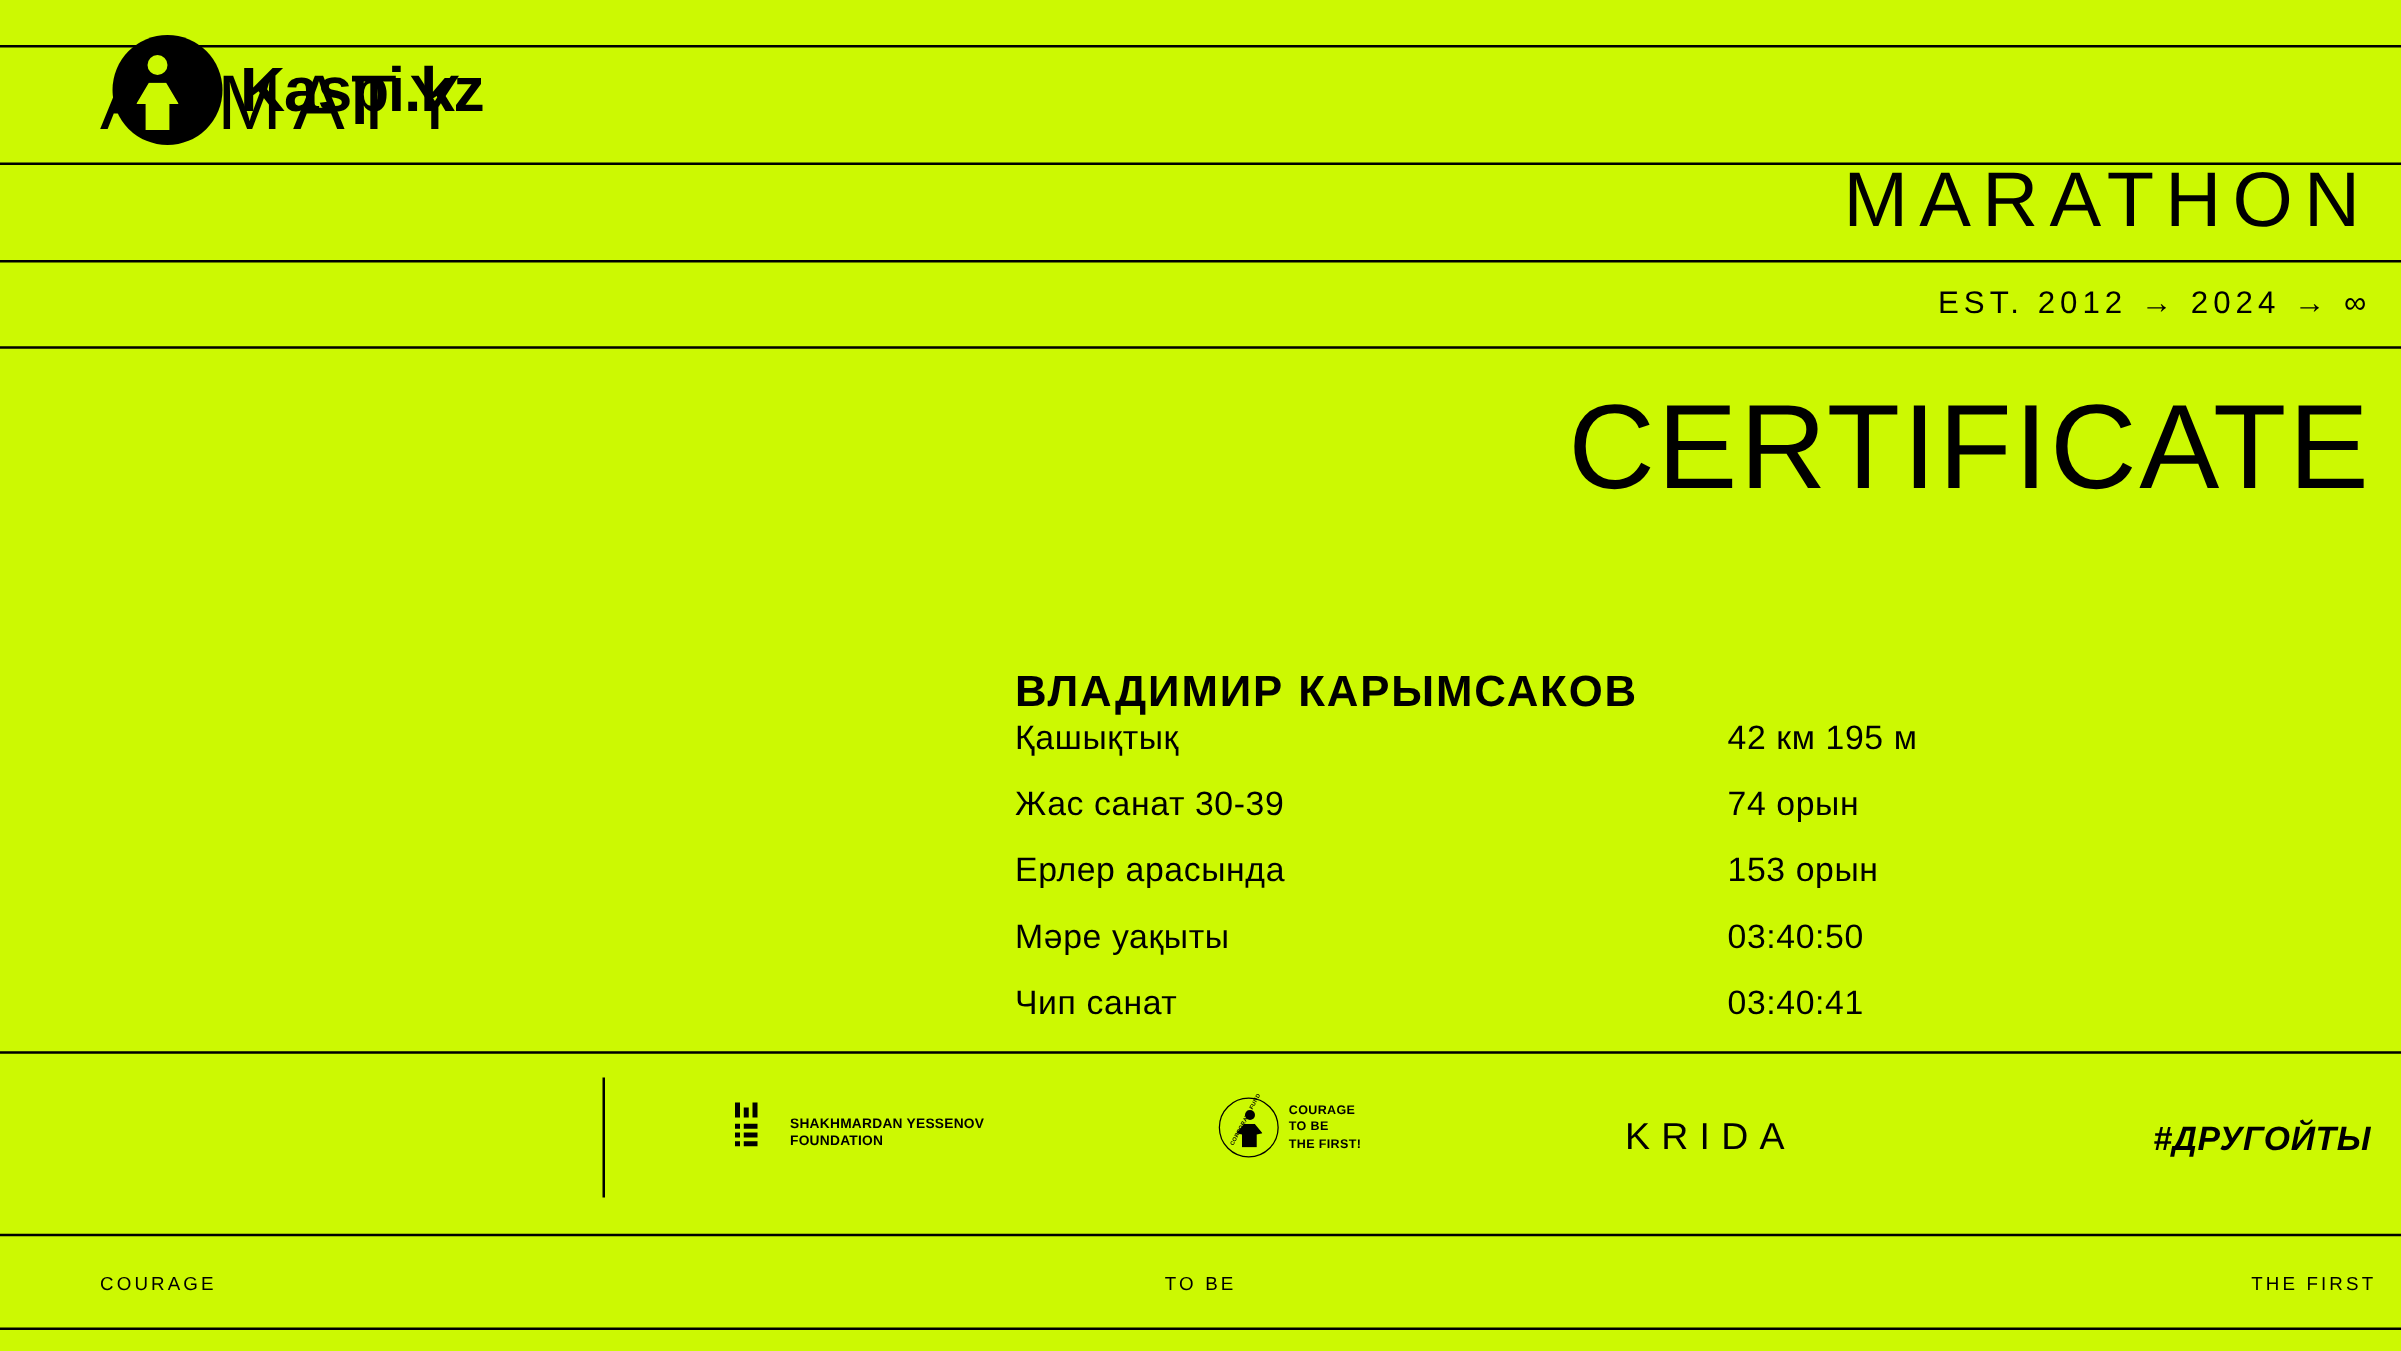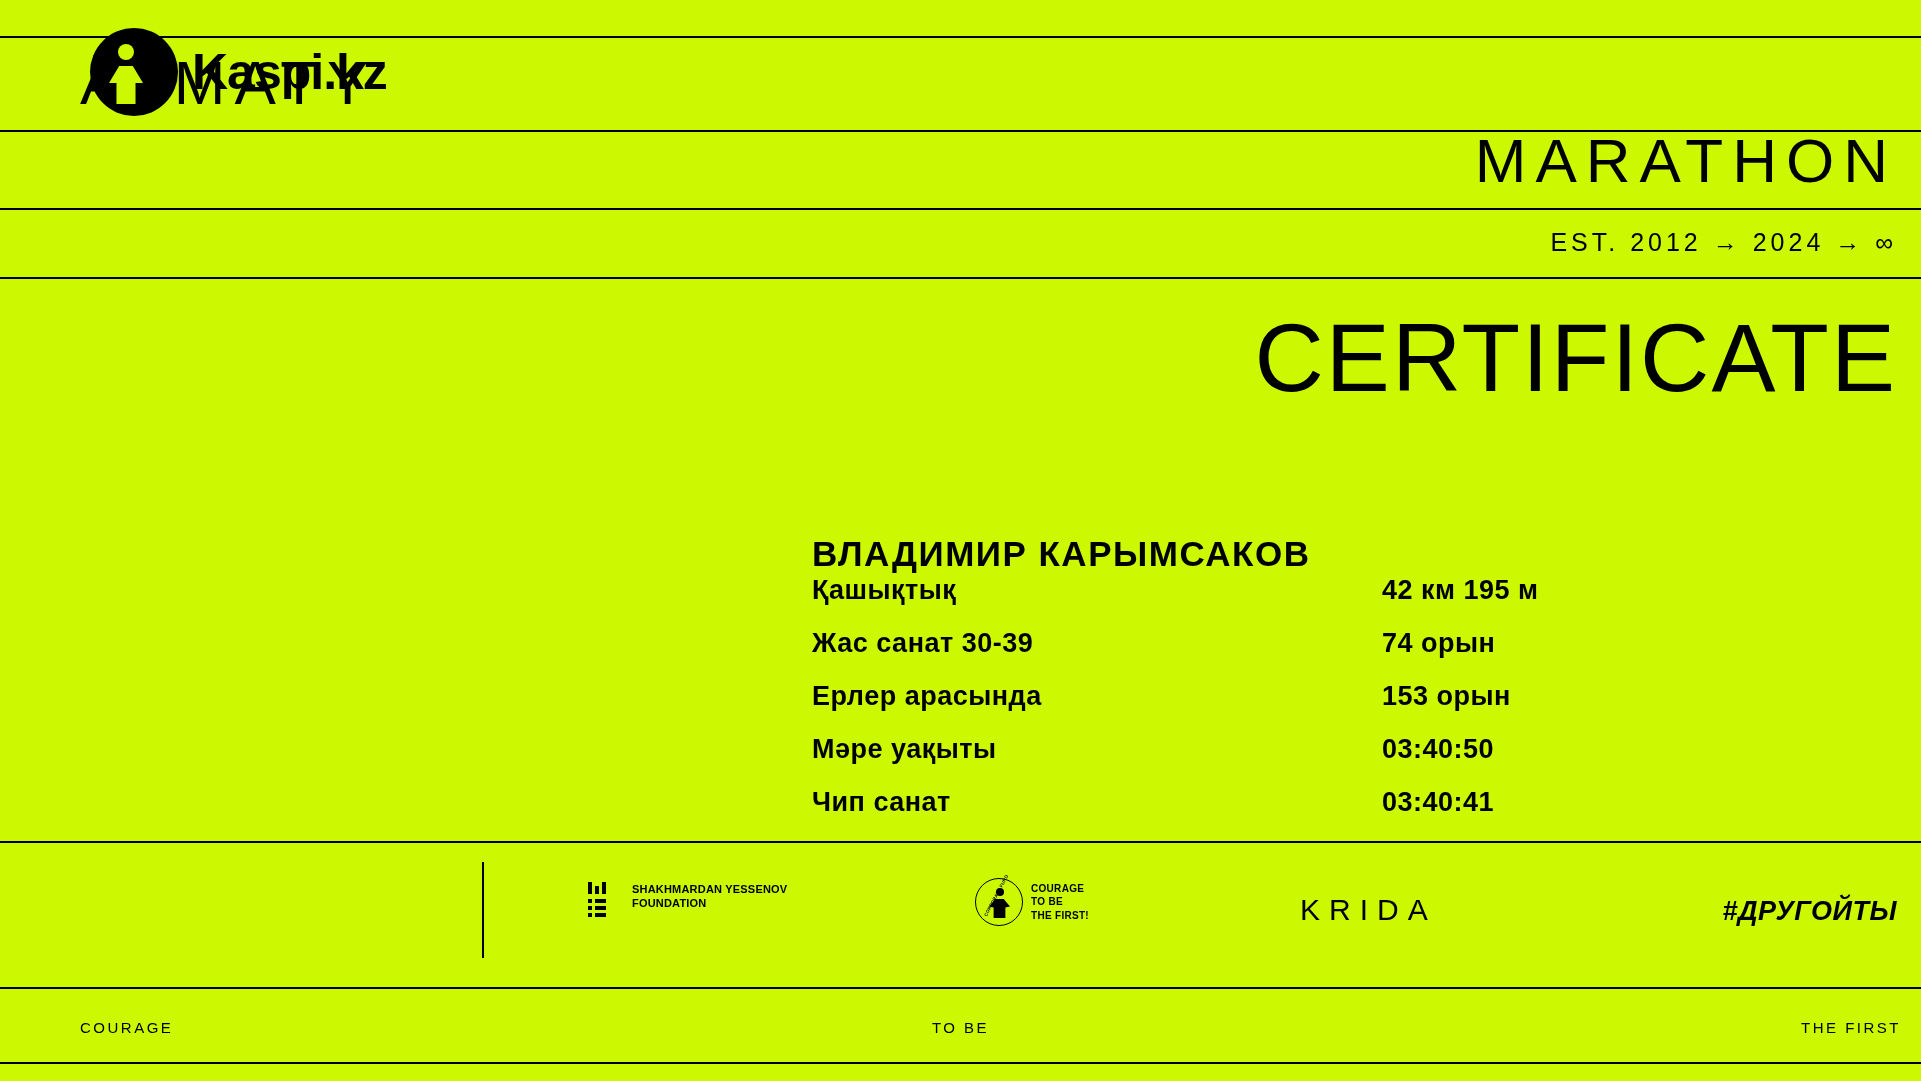--- a/index.html
+++ b/index.html
@@ -97,21 +97,20 @@
   .results {
     position: absolute;
     left: 812px;
     top: 575px;
     width: 870px;
   }
   .res-row {
     display: flex;
     align-items: flex-end;
     margin-bottom: 22px;
-    font-weight: bold;
   }
   .res-label {
     width: 570px;
     font-size: 27px;
     letter-spacing: 0.5px;
   }
   .res-value {
     font-size: 27px;
     letter-spacing: 0.5px;
   }
@@ -173,21 +172,21 @@
     width: 2px;
     height: 96px;
     background: #000;
   }
 
   .sp-yessenov {
     position: absolute;
     left: 588px;
     top: 882px;
     display: flex;
-    align-items: flex-start;
+    align-items: flex-end;
   }
   .yess-bars {
     width: 34px;
     height: 38px;
     margin-right: 10px;
     position: relative;
   }
   .yess-bars i {
     position: absolute;
     background: #000;

